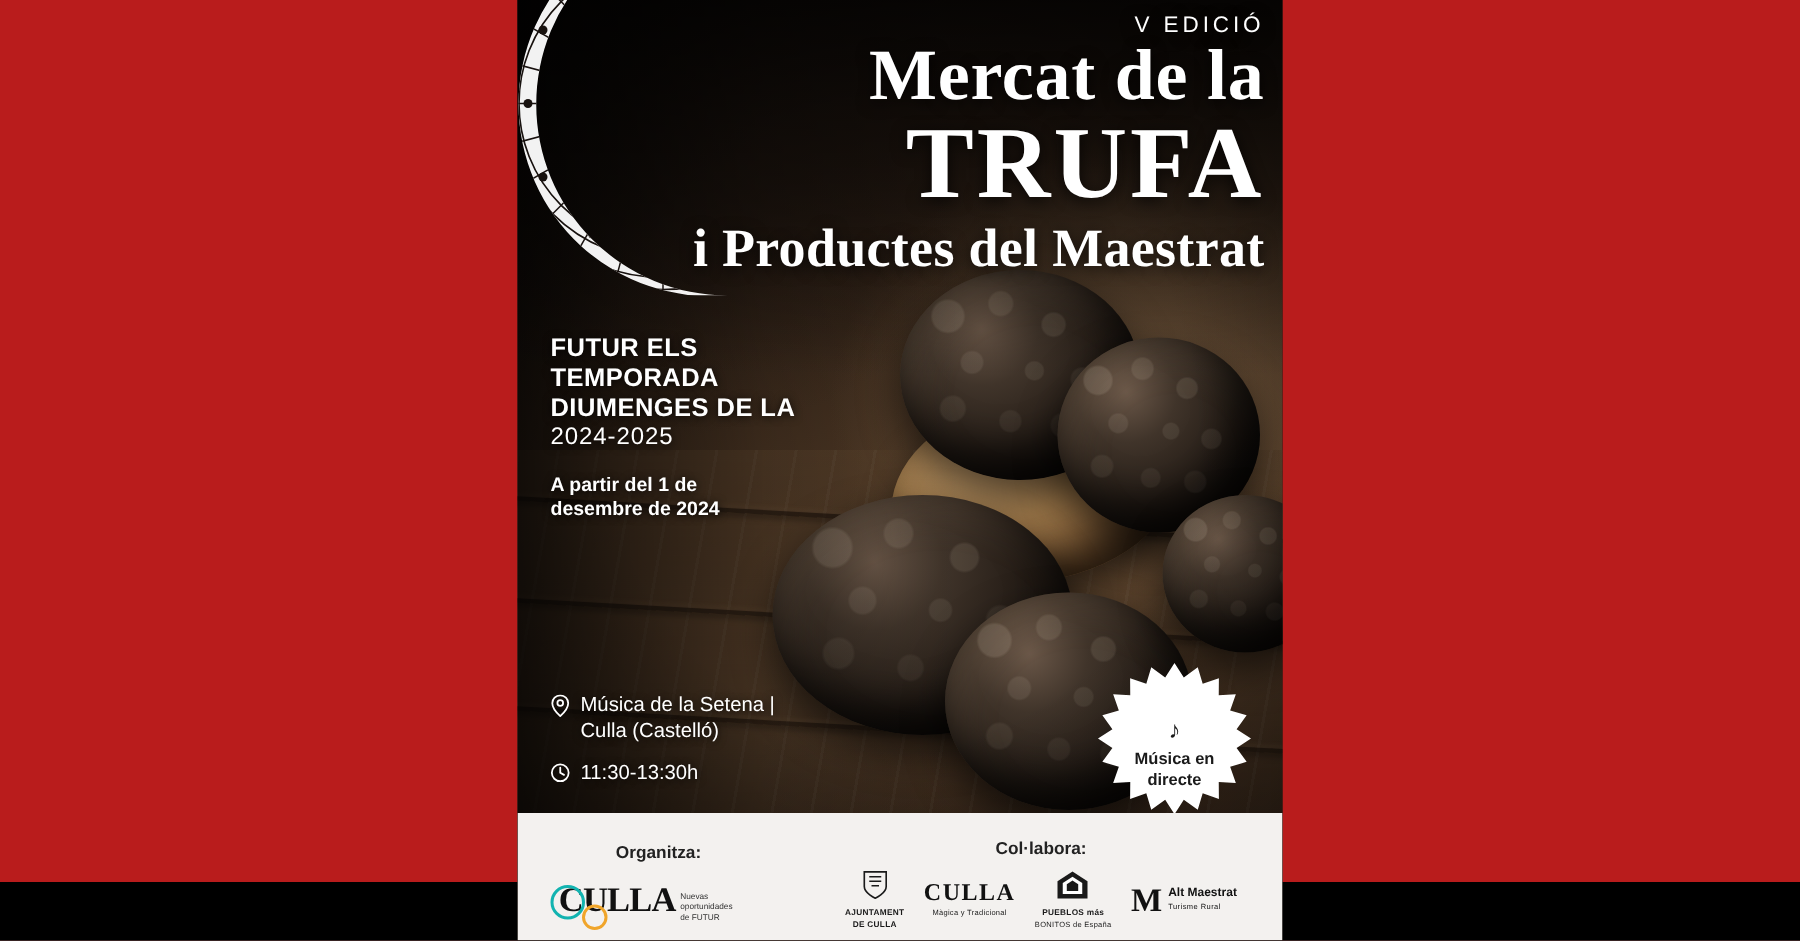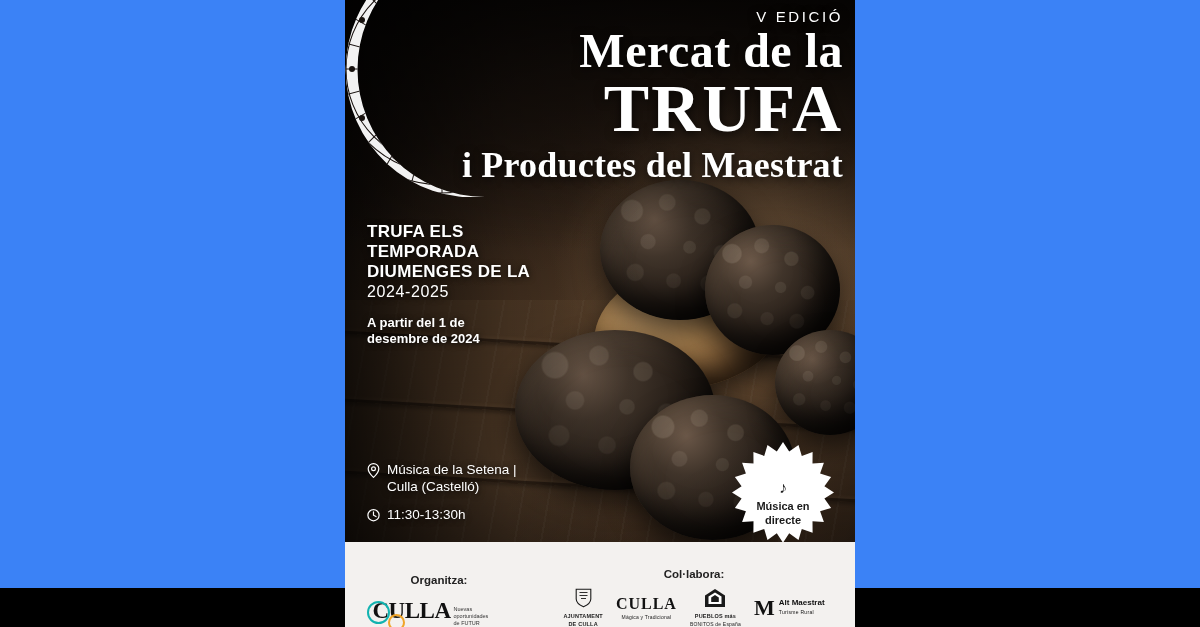--- a/index.html
+++ b/index.html
@@ -10,21 +10,21 @@
   body {
     width: 1200px;
     height: 627px;
     overflow: hidden;
     font-family: "Liberation Sans", sans-serif;
   }
   .stage {
     position: relative;
     width: 1200px;
     height: 588px;
-    background: #3b82f6;
+    background: #b91c1c;
   }
   
   .poster {
     position: absolute;
     left: 345px;
     top: 0;
     width: 510px;
     height: 627px;
     overflow: hidden;
     background: #120d0a;
@@ -231,21 +231,21 @@
   }
   .badge .note { font-size: 16px; display: block; margin-bottom: 2px; }
 
   
   .footer {
     position: absolute;
     left: 0; right: 0; bottom: 0;
     height: 85px;
     background: #f3f1ef;
     display: flex;
-    align-items: flex-end;
+    align-items: center;
     color: #222;
   }
   .foot-col {
     padding-top: 10px;
     text-align: center;
   }
   .foot-col.org { width: 188px; }
   .foot-col.col { flex: 1; }
   .foot-title {
     font-size: 11.5px;
@@ -399,21 +399,21 @@
 
     <div class="headline">
       <div class="edition">V EDICIÓ</div>
       <div class="title-1">Mercat de la</div>
       <div class="title-2">TRUFA</div>
       <div class="title-3">i Productes del Maestrat</div>
     </div>
 
     <div class="info">
       <div class="info-main">
-        <div>TRUFA ELS</div>
+        <div>FUTUR ELS</div>
         <div>TEMPORADA</div>
         <div>DIUMENGES DE LA</div>
       </div>
       <div class="info-years">2024-2025</div>
       <div class="info-sub">
         <div>A partir del 1 de</div>
         <div>desembre de 2024</div>
       </div>
     </div>
 

